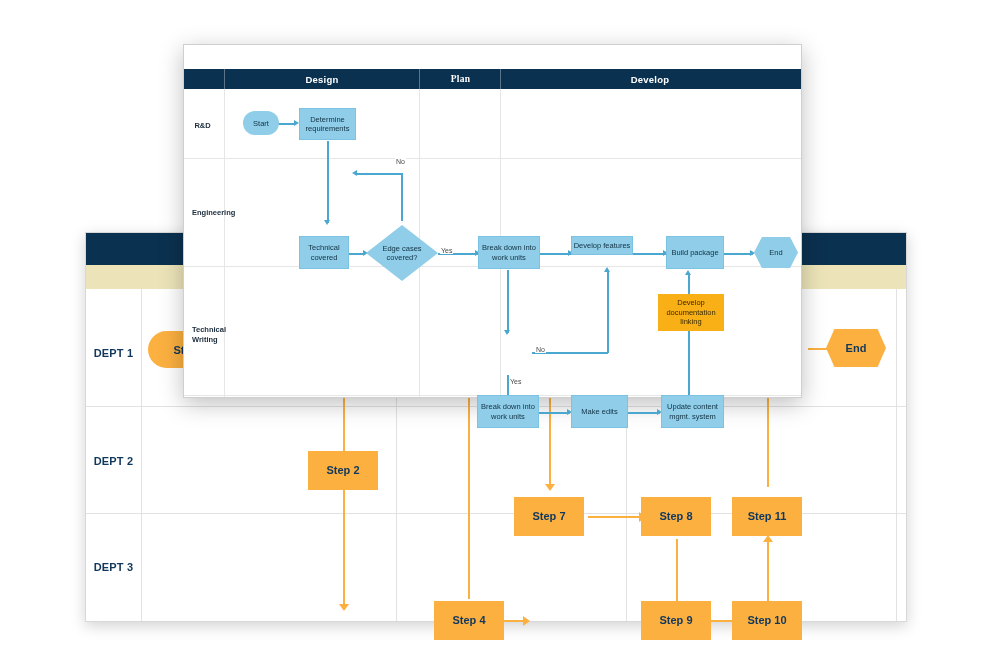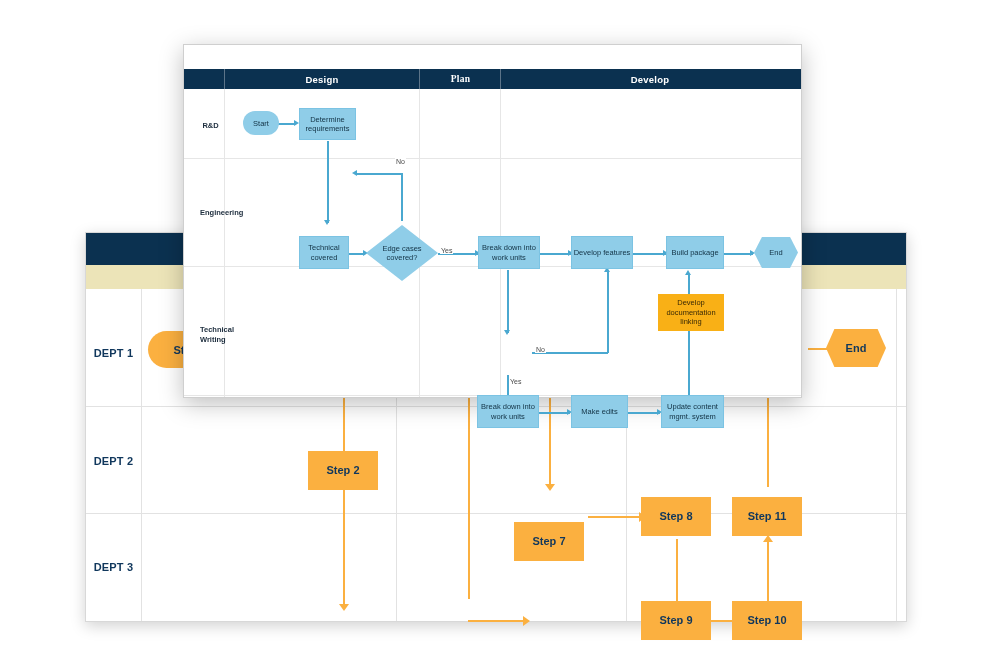--- a/index.html
+++ b/index.html
@@ -84,21 +84,21 @@
   .f-col-title{
     position:absolute;top:0;height:20px;
     display:flex;align-items:center;justify-content:center;
     color:#ffffff;font-size:9.5px;font-weight:bold;letter-spacing:.2px;
   }
   .f-col-sep{position:absolute;top:0;height:20px;width:1px;background:#5c7489;}
   #front-body{position:absolute;left:0;top:44px;right:0;bottom:0;}
   .f-vline{position:absolute;top:0;bottom:0;width:1px;background:#e6e6e6;}
   .f-hline{position:absolute;left:0;right:0;height:1px;background:#e6e6e6;}
   .f-lane-label{
-    position:absolute;left:16px;width:21px;text-align:center;
+    position:absolute;left:8px;width:21px;text-align:center;
     font-size:7.5px;font-weight:bold;color:#203040;line-height:1.3;
   }
   .f-node{
     position:absolute;background:#8fcde8;border:1px solid #7bc3e3;
     color:#123244;font-size:7.5px;line-height:1.25;
     display:flex;align-items:center;justify-content:center;
     text-align:center;box-sizing:border-box;
   }
   .f-node.orange{background:#f9b016;border-color:#f9b016;color:#3a2a05;}
   .f-stadium{
@@ -183,22 +183,23 @@
       <div class="oline" style="left:722px;top:59px;width:30px;height:2px;"></div>
       <div class="oarrow right" style="left:748px;top:55px;"></div>
 
       <div class="b-stadium" style="left:62px;top:42px;width:76px;height:37px;">Start</div>
 
       <div class="b-hex" style="left:740px;top:40px;width:60px;height:38px;">End</div>
 
       <div class="b-node" style="left:222px;top:162px;width:70px;height:39px;">Step 2</div>
 
 
-
-      <div class="b-node" style="left:428px;top:208px;width:70px;height:39px;margin-top:25px;">Step 7</div>
+      <div class="b-node" style="left:348px;top:312px;width:70px;height:39px;">Step 4</div>
+
+      <div class="b-node" style="left:428px;top:208px;width:70px;height:39px;">Step 7</div>
 
       <div class="b-node" style="left:555px;top:208px;width:70px;height:39px;">Step 8</div>
 
       <div class="b-node" style="left:555px;top:312px;width:70px;height:39px;">Step 9</div>
 
       <div class="b-node" style="left:646px;top:312px;width:70px;height:39px;">Step 10</div>
 
       <div class="b-node" style="left:646px;top:208px;width:70px;height:39px;">Step 11</div>
     </div>
   </div>
@@ -282,21 +283,21 @@
       <div class="f-stadium" style="left:59px;top:22px;width:36px;height:24px;">Start</div>
 
       <div class="f-node" style="left:115px;top:19px;width:57px;height:32px;">Determine requirements</div>
 
       <div class="f-node" style="left:115px;top:147px;width:50px;height:33px;">Technical covered</div>
 
       <div class="f-diamond" style="left:182px;top:136px;width:72px;height:56px;">Edge cases covered?</div>
 
       <div class="f-node" style="left:294px;top:147px;width:62px;height:33px;">Break down into work units</div>
 
-      <div class="f-node" style="left:387px;top:147px;width:62px;height:33px;">Develop features</div>
+      <div class="f-node" style="left:387px;top:147px;width:62px;height:19px;">Develop features</div>
 
       <div class="f-node" style="left:482px;top:147px;width:58px;height:33px;">Build package</div>
 
       <div class="f-hex" style="left:570px;top:148px;width:44px;height:31px;">End</div>
 
       <div class="f-node orange" style="left:474px;top:205px;width:66px;height:37px;">Develop documentation linking</div>
 
 
       <div class="f-node" style="left:293px;top:306px;width:62px;height:33px;">Break down into work units</div>
 

